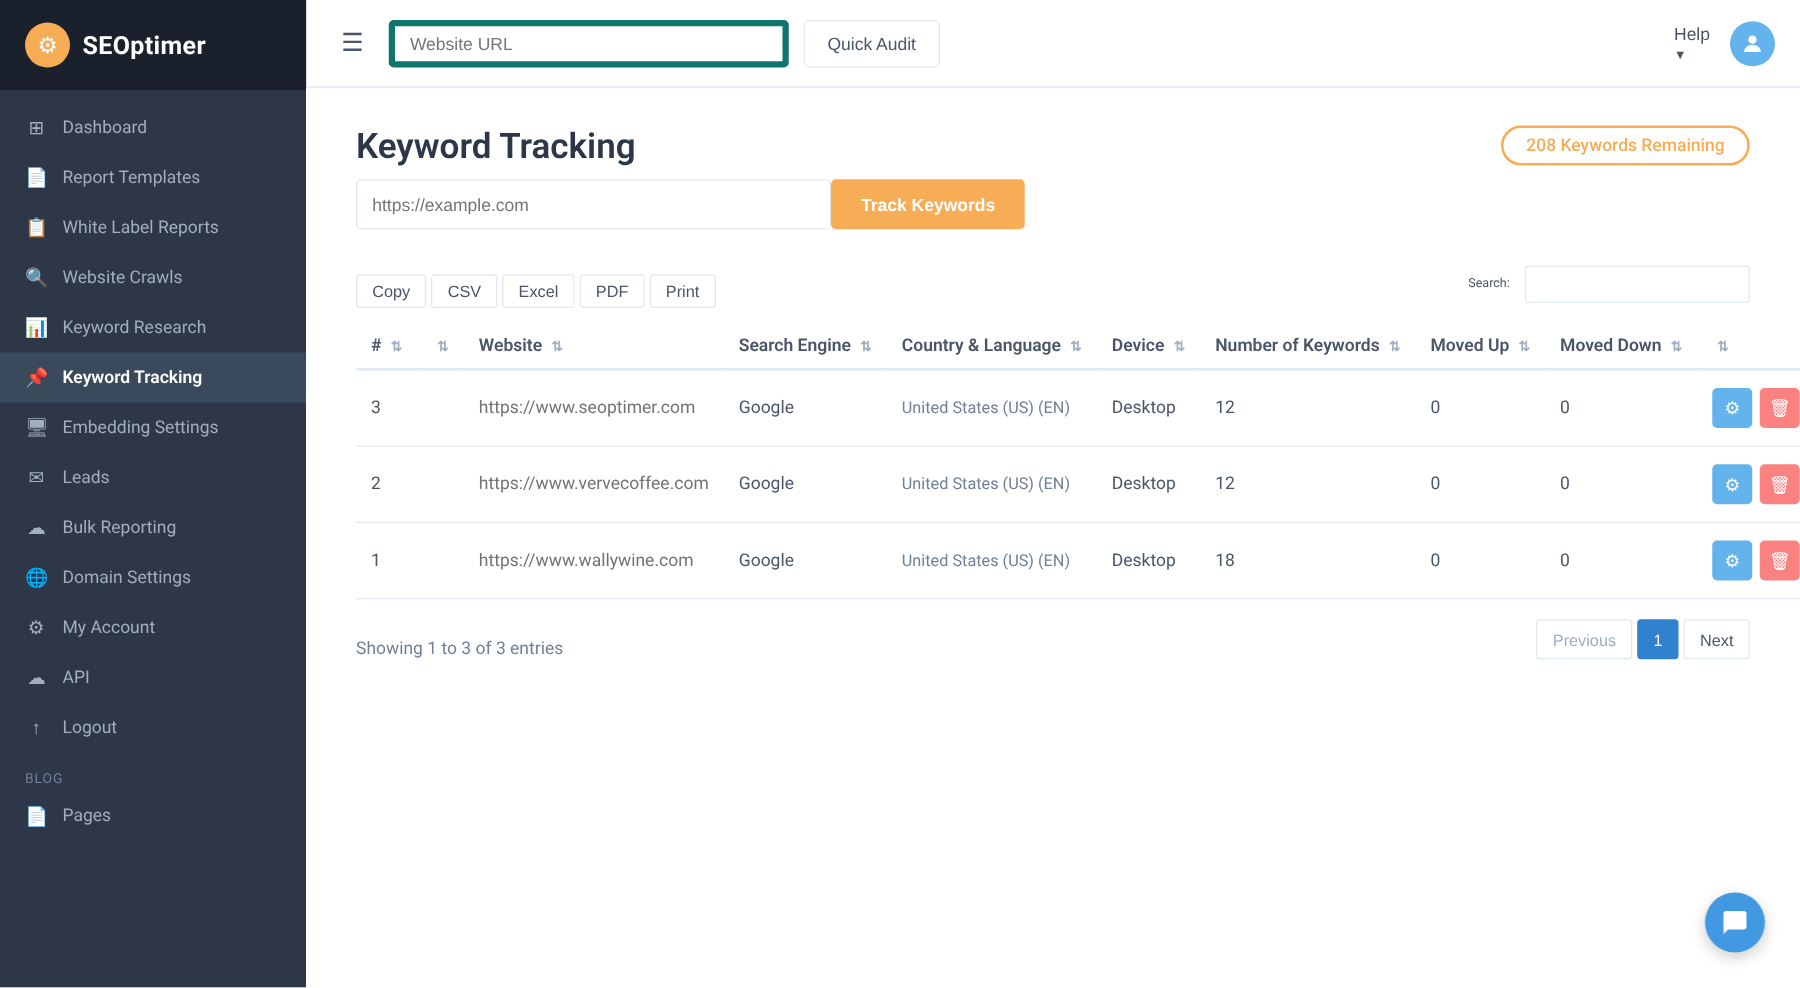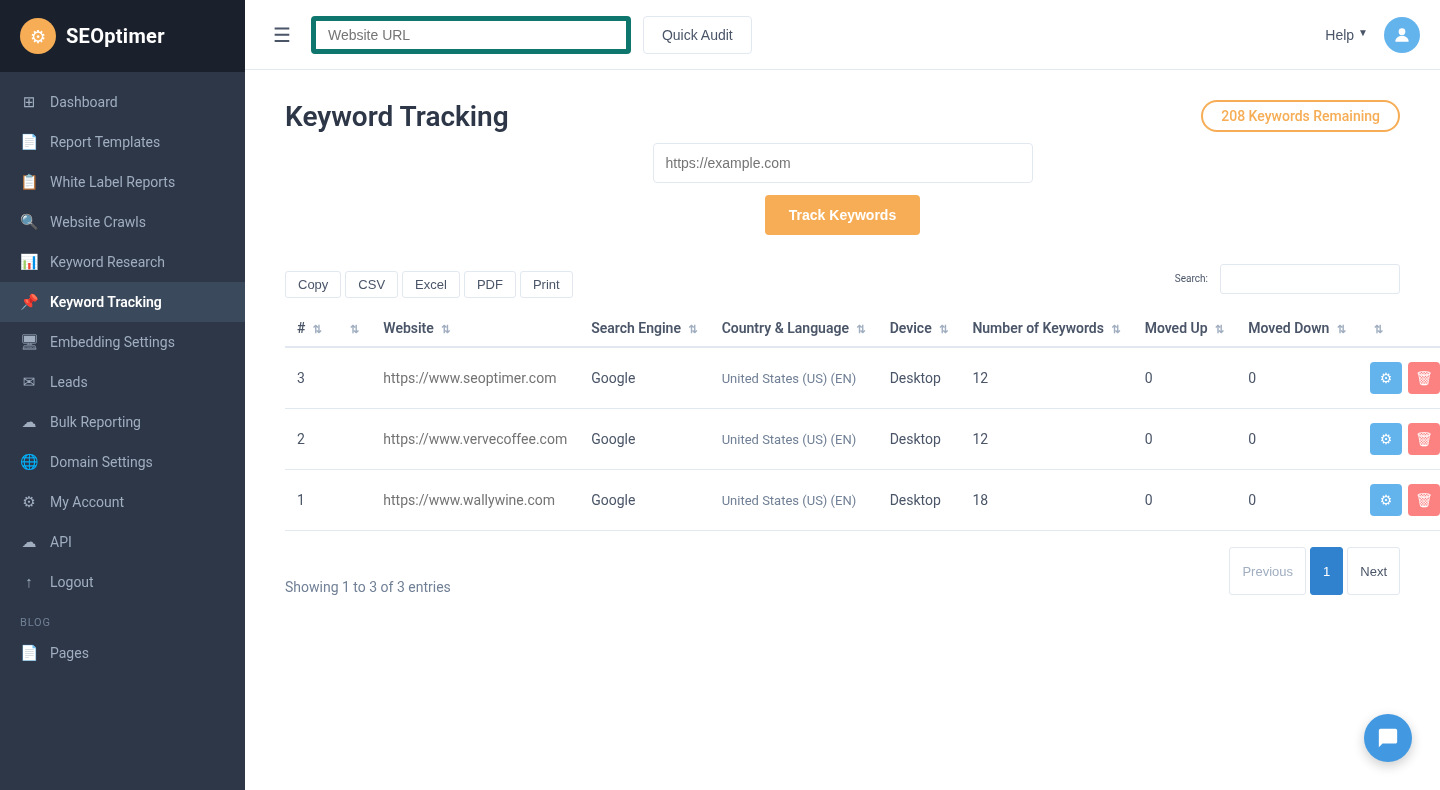--- a/index.html
+++ b/index.html
@@ -123,20 +123,21 @@
     }
     .help-btn {
       background: none;
       border: none;
       cursor: pointer;
       font-size: 14px;
       color: #4a5568;
       display: flex;
       align-items: flex-start;
       gap: 4px;
+      flex-direction: column;
     }
     .avatar-btn {
       width: 36px;
       height: 36px;
       border-radius: 50%;
       background: #63b3ed;
       border: none;
       cursor: pointer;
       display: flex;
       align-items: center;
@@ -175,24 +176,22 @@
     }
     .subtitle {
       font-size: 14px;
       color: #718096;
       margin-bottom: 20px;
     }
     .subtitle span { color: #63b3ed; }
 
     .track-input-row {
       display: flex;
-      gap: 12px;
       margin-bottom: 24px;
       align-items: center;
-      flex-direction: column;
     }
     .track-url-input {
       width: 380px;
       height: 40px;
       border: 1px solid #e2e8f0;
       border-radius: 4px;
       padding: 0 12px;
       font-size: 14px;
       color: #a0aec0;
       outline: none;
@@ -303,21 +302,21 @@
     .showing-text {
       font-size: 14px;
       color: #718096;
     }
     .pagination {
       display: flex;
       align-items: center;
       gap: 4px;
     }
     .page-btn {
-      height: 48px;
+      height: 32px;
       padding: 0 12px;
       border: 1px solid #e2e8f0;
       background: #fff;
       border-radius: 3px;
       cursor: pointer;
       font-size: 13px;
       color: #4a5568;
     }
     .page-btn.active { background: #3182ce; color: #fff; border-color: #3182ce; }
     .page-btn.disabled { color: #a0aec0; cursor: default; }

